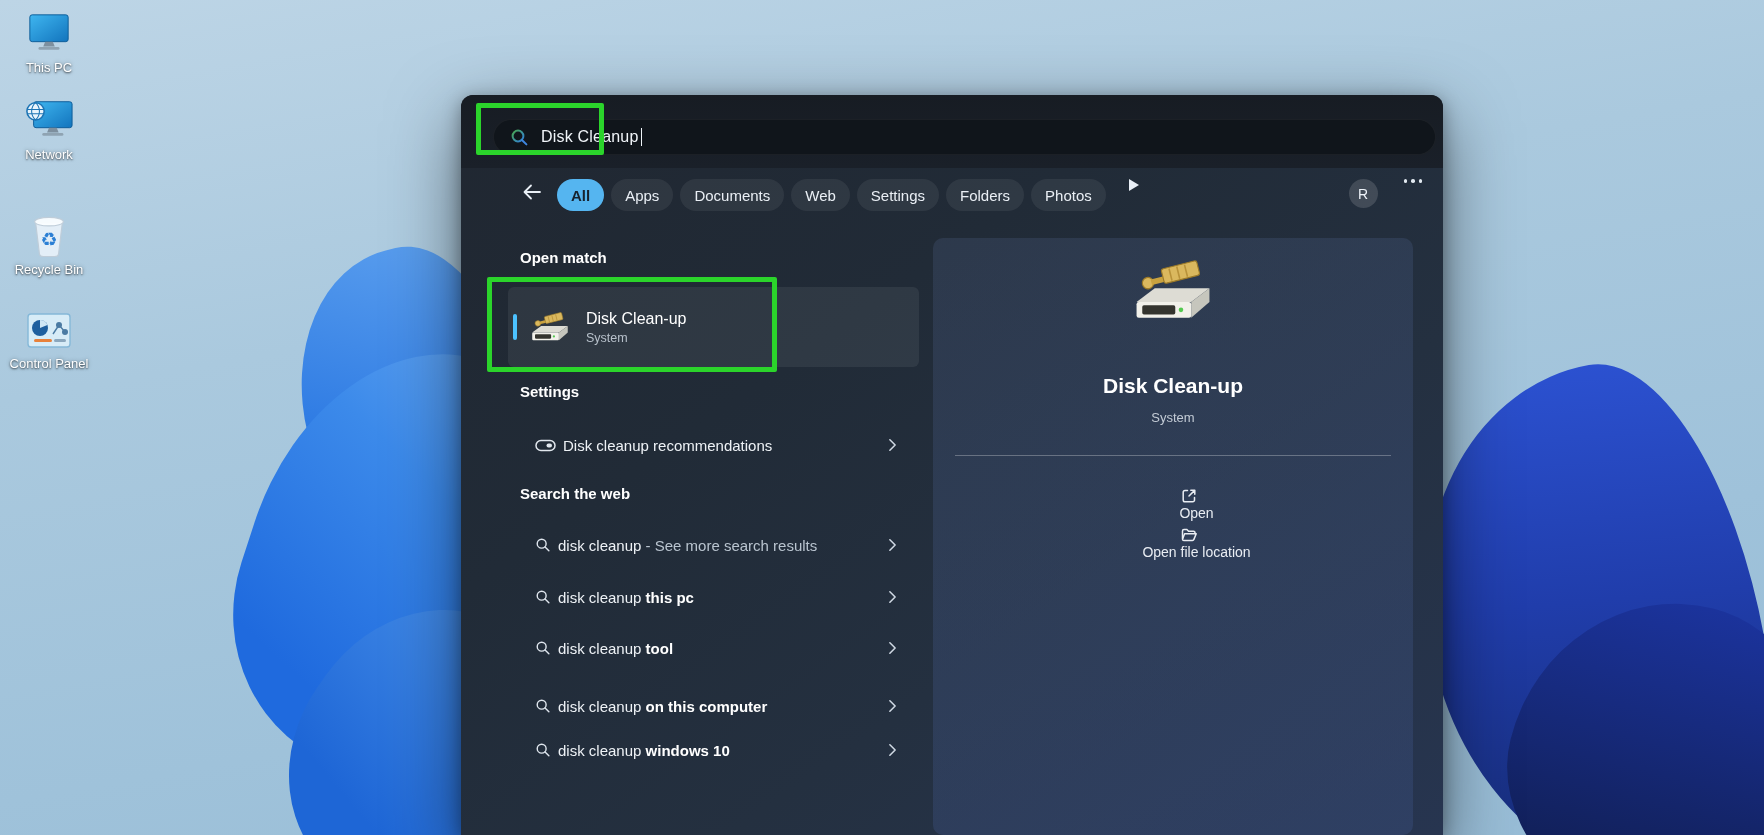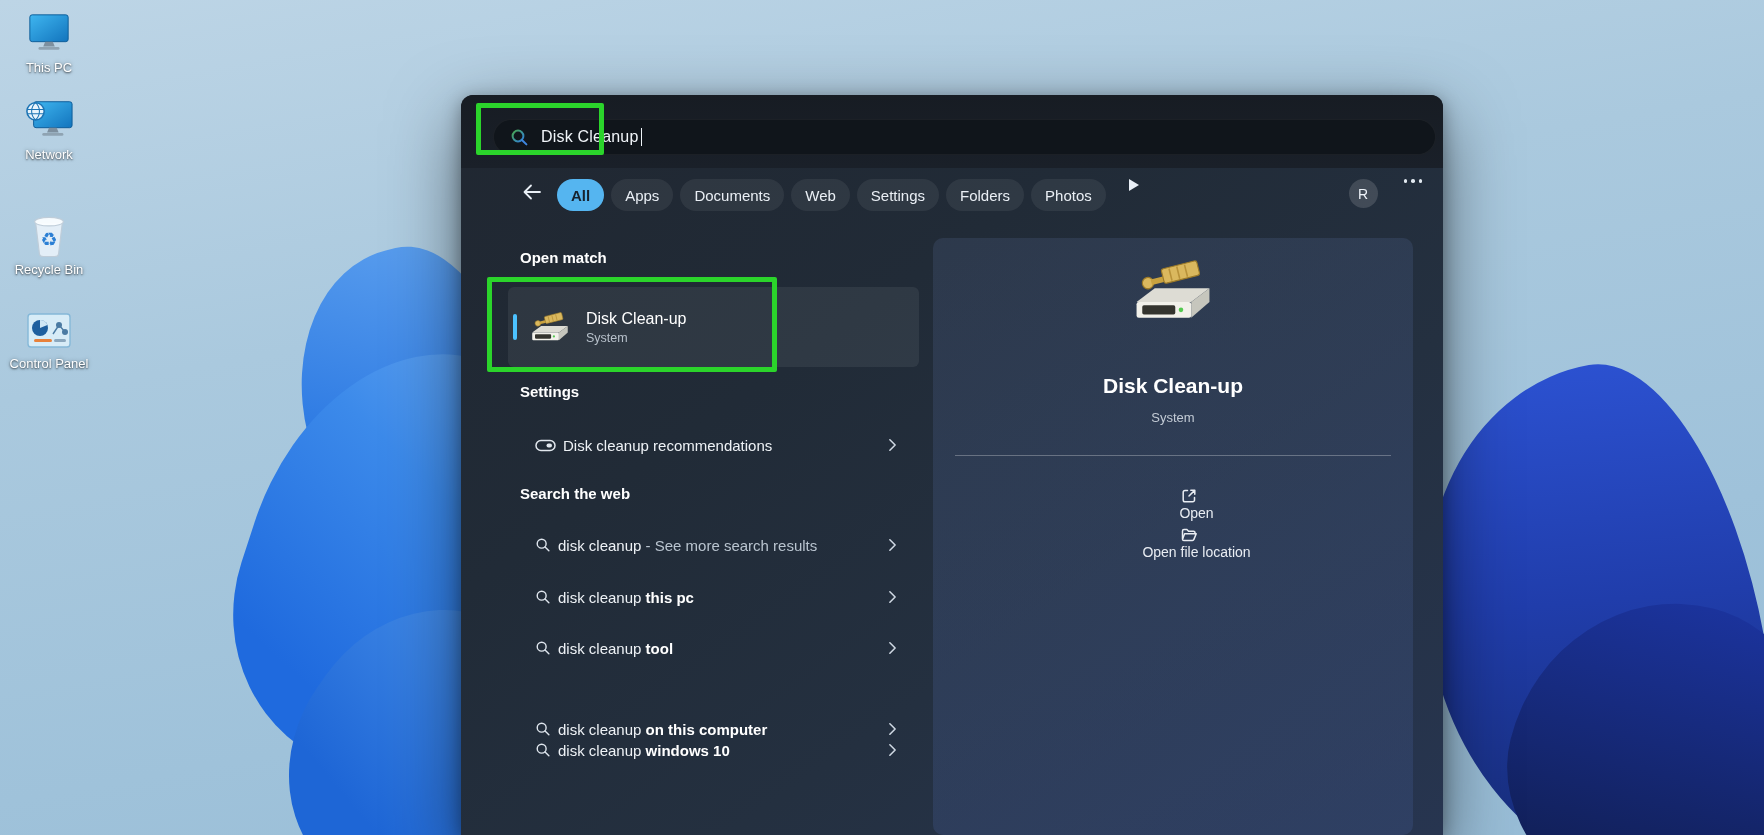--- a/index.html
+++ b/index.html
@@ -292,21 +292,21 @@
     <svg width="16" height="16" viewBox="0 0 18 18">
       <circle cx="7.5" cy="7.5" r="5" fill="none" stroke="#dfe6ee" stroke-width="1.6"></circle>
       <line x1="11.3" y1="11.3" x2="15.6" y2="15.6" stroke="#dfe6ee" stroke-width="1.6" stroke-linecap="round"></line>
     </svg>
     <span class="txt"><span class="wq">disk cleanup </span><span class="wb">tool</span></span>
     <svg class="chev" width="9" height="14" viewBox="0 0 10 16">
       <path d="M2 2 L8 8 L2 14" fill="none" stroke="#cfd8e3" stroke-width="1.8" stroke-linecap="round" stroke-linejoin="round"></path>
     </svg>
   </div>
 
-  <div class="lrow" style="top:612px;">
+  <div class="lrow" style="top:589px;">
     <svg width="16" height="16" viewBox="0 0 18 18">
       <circle cx="7.5" cy="7.5" r="5" fill="none" stroke="#dfe6ee" stroke-width="1.6"></circle>
       <line x1="11.3" y1="11.3" x2="15.6" y2="15.6" stroke="#dfe6ee" stroke-width="1.6" stroke-linecap="round"></line>
     </svg>
     <span class="txt"><span class="wq">disk cleanup </span><span class="wb">on this computer</span></span>
     <svg class="chev" width="9" height="14" viewBox="0 0 10 16">
       <path d="M2 2 L8 8 L2 14" fill="none" stroke="#cfd8e3" stroke-width="1.8" stroke-linecap="round" stroke-linejoin="round"></path>
     </svg>
   </div>
 

